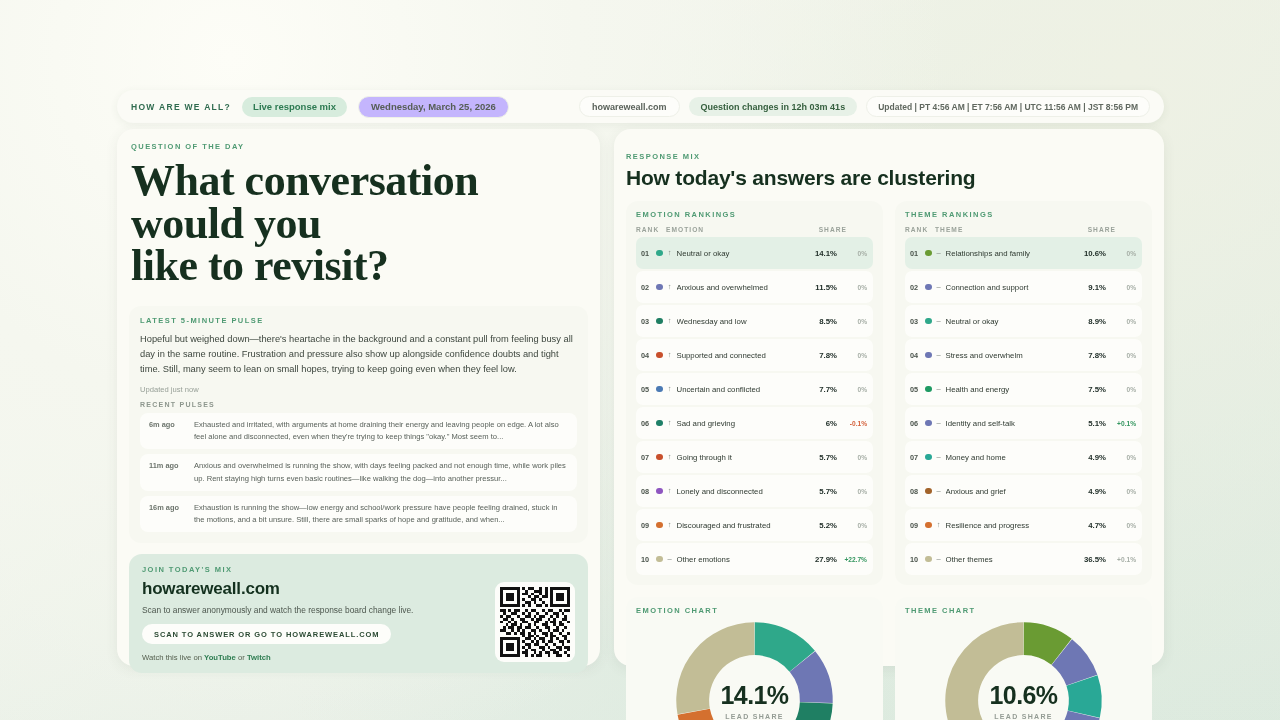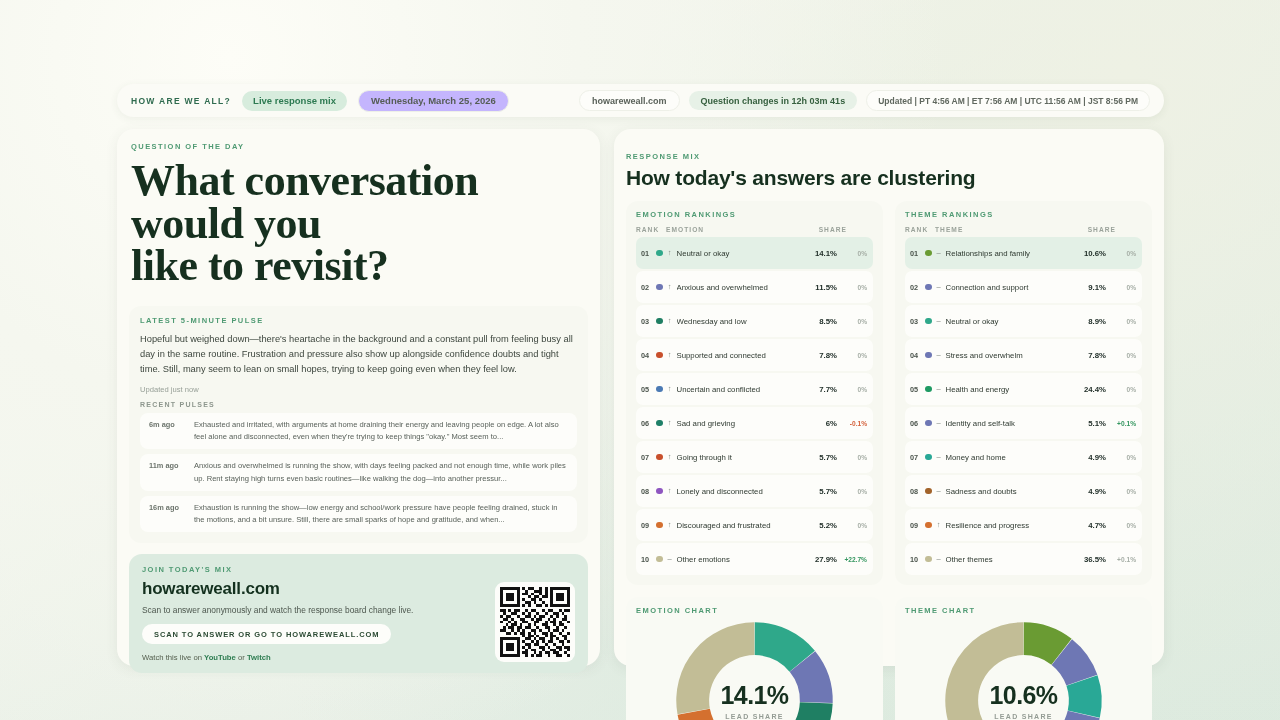--- a/index.html
+++ b/index.html
@@ -25,21 +25,21 @@
     position: absolute;
     left: 117px;
     top: 72px;
     width: 1047px;
     height: 578px;
   }
 
   
   .topbar {
     position: absolute;
-    left: 0; top: 12px;
+    left: 0; top: 18px;
     width: 1047px;
     height: 33px;
     background: #fbfbf6;
     border-radius: 17px;
     box-shadow: 0 2px 9px rgba(60,80,60,.07);
     display: flex;
     align-items: center;
     padding: 0 14px;
   }
   .tb-brand {
@@ -750,21 +750,21 @@
                 <span class="ri-trend">–</span>
                 <span class="ri-name">Stress and overwhelm</span>
                 <span class="ri-share">7.8%</span>
                 <span class="ri-delta">0%</span>
               </div>
               <div class="rank-item">
                 <span class="ri-rank">05</span>
                 <span class="ri-dot" style="background: rgb(31, 154, 99);"></span>
                 <span class="ri-trend">–</span>
                 <span class="ri-name">Health and energy</span>
-                <span class="ri-share">24.4%</span>
+                <span class="ri-share">7.5%</span>
                 <span class="ri-delta">0%</span>
               </div>
               <div class="rank-item">
                 <span class="ri-rank">06</span>
                 <span class="ri-dot" style="background: rgb(110, 119, 180);"></span>
                 <span class="ri-trend">–</span>
                 <span class="ri-name">Identity and self-talk</span>
                 <span class="ri-share">5.1%</span>
                 <span class="ri-delta up">+0.1%</span>
               </div>
@@ -773,21 +773,21 @@
                 <span class="ri-dot" style="background: rgb(41, 168, 150);"></span>
                 <span class="ri-trend">–</span>
                 <span class="ri-name">Money and home</span>
                 <span class="ri-share">4.9%</span>
                 <span class="ri-delta">0%</span>
               </div>
               <div class="rank-item">
                 <span class="ri-rank">08</span>
                 <span class="ri-dot" style="background: rgb(162, 99, 42);"></span>
                 <span class="ri-trend">–</span>
-                <span class="ri-name">Sadness and doubts</span>
+                <span class="ri-name">Anxious and grief</span>
                 <span class="ri-share">4.9%</span>
                 <span class="ri-delta">0%</span>
               </div>
               <div class="rank-item">
                 <span class="ri-rank">09</span>
                 <span class="ri-dot" style="background: rgb(212, 112, 47);"></span>
                 <span class="ri-trend">↑</span>
                 <span class="ri-name">Resilience and progress</span>
                 <span class="ri-share">4.7%</span>
                 <span class="ri-delta">0%</span>

